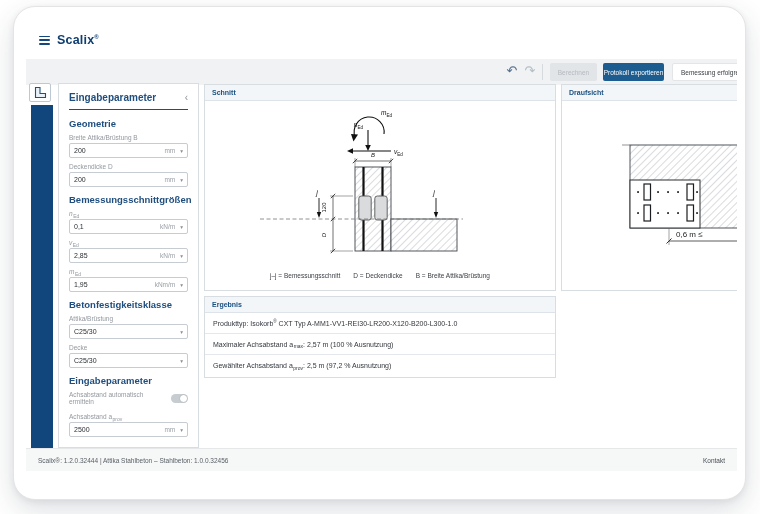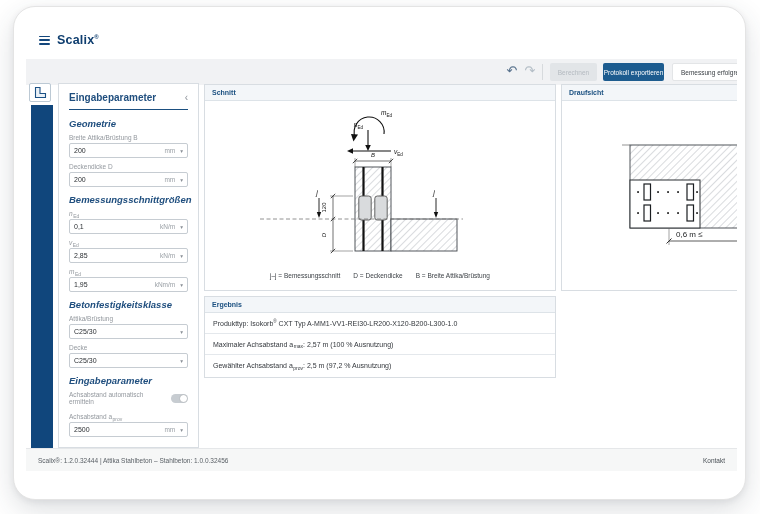--- a/index.html
+++ b/index.html
@@ -40,21 +40,21 @@
                    display:flex; align-items:center; justify-content:center; cursor:pointer; }
   .rail-bar { position:absolute; left:5px; top:84px; width:22px; height:343px; background:#10467c; }
 
   
   .sidebar { position:absolute; left:32px; top:62px; width:141px; height:365px; background:#fff;
              border:1px solid #d8dde2; padding:8px 10px 0 10px; overflow:hidden; }
   .sb-head { display:flex; justify-content:space-between; align-items:center; }
   .sb-title { font-size:10px; font-weight:bold; color:#1f4e7e; }
   .sb-collapse { font-size:10px; color:#8a9097; cursor:pointer; line-height:8px; }
   .sb-rule { border-top:1.5px solid #1b4f80; margin:6px 0 8px 0; }
-  .sec-h { font-size:9.5px; font-weight:bold; color:#1f4e7e; margin:7px 0 5px 0;font-style:italic; }
+  .sec-h { font-size:9.5px; font-weight:bold; color:#1f4e7e; margin:7px 0 5px 0; }
   .f-label { font-size:6.5px; color:#93989e; margin-bottom:2px; }
   .f-label .sym { font-style:italic; }
   .sub { font-size:5px; position:relative; top:1.5px; margin-left:.5px; }
   .input { height:15px; border:1px solid #c6ccd2; border-radius:2px; background:#fff;
            display:flex; align-items:center; padding:0 4px; margin-bottom:5px; cursor:text; }
   .input .val { font-size:7px; color:#2b2f33; flex:1; }
   .input .unit { font-size:6.5px; color:#9aa0a6; margin-right:5px; }
   .input .chev { font-size:5.5px; color:#8a9097; }
   .toggle-row { display:flex; justify-content:space-between; align-items:center; margin:3px 0 8px 0; }
   .toggle-row .f-label { margin:0; width:100px; }

